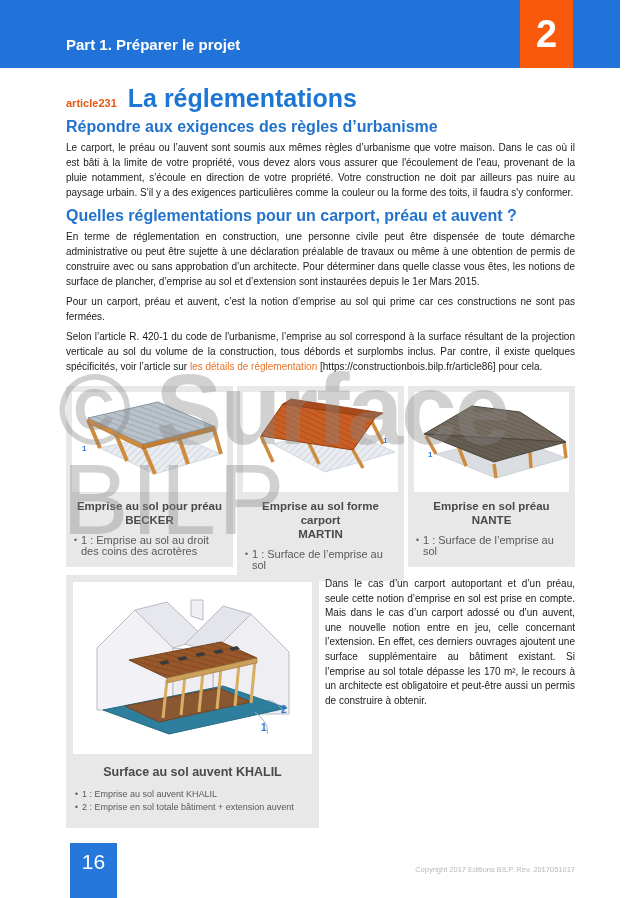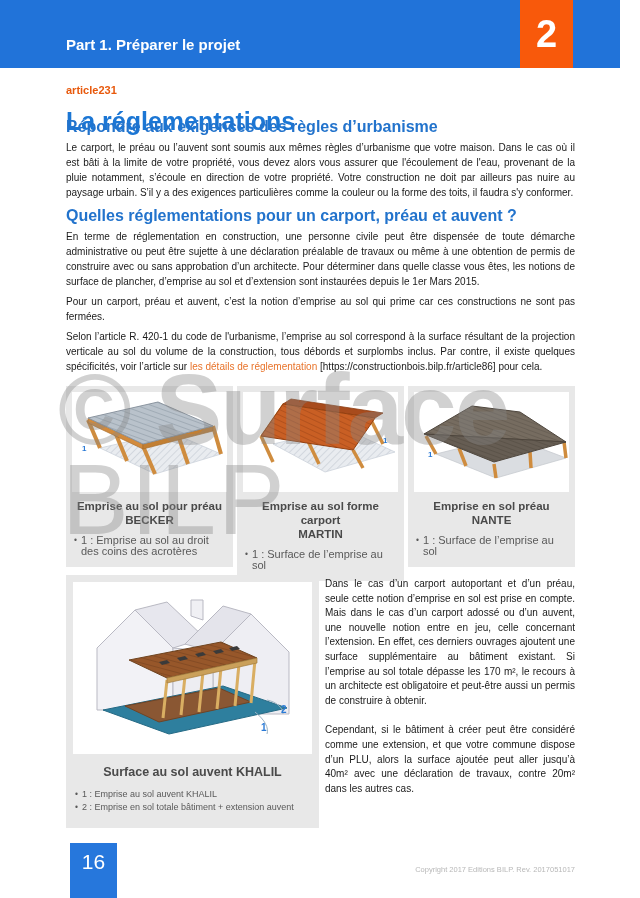--- a/index.html
+++ b/index.html
@@ -7,21 +7,21 @@
         font-family:"Liberation Sans",sans-serif;}
 
   
   .band{position:absolute;top:0;left:0;width:620px;height:68px;background:#2173d9;}
   .band .part{position:absolute;left:66px;top:36px;color:#ffffff;font-size:15px;font-weight:bold;}
   .chapnum{position:absolute;left:520px;top:0;width:53px;height:68px;background:#f8590b;
            display:flex;align-items:center;justify-content:center;}
   .chapnum span{color:#fff;font-size:38px;font-weight:bold;line-height:1;}
 
   
-  .article-line{position:absolute;left:66px;top:84px;display:flex;align-items:baseline;gap:11px;flex-direction:column;}
+  .article-line{position:absolute;left:66px;top:84px;display:flex;align-items:baseline;gap:11px;}
   .eyebrow{color:#e8590c;font-size:11px;font-weight:bold;}
   .doc-title{color:#1b76d4;font-size:25px;font-weight:bold;margin:0;}
 
   h2.sec{position:absolute;left:66px;width:509px;margin:0;color:#2273cc;font-size:16px;font-weight:bold;}
   .h2-1{top:118px;} .h2-2{top:207px;}
 
   p.body{position:absolute;left:66px;width:509px;margin:0;font-size:10px;line-height:15px;
          color:#1a1a1a;text-align:justify;}
   .p1{top:140px;} .p2{top:229px;} .p3{top:294px;} .p4{top:329px;}
   a.link{color:#e8732a;text-decoration:none;}
@@ -269,21 +269,20 @@
           <span>1 : Emprise au sol auvent KHALIL</span>
         </div>
       <div class="bullet">
           <span>2 : Emprise en sol totale bâtiment + extension auvent</span>
         </div>
     </div>
   </div>
 
   <div class="side">
     <p>Dans le cas d’un carport autoportant et d’un préau, seule cette notion d’emprise en sol est prise en compte. Mais dans le cas d’un carport adossé ou d’un auvent, une nouvelle notion entre en jeu, celle concernant l’extension. En effet, ces derniers ouvrages ajoutent une surface supplémentaire au bâtiment existant. Si l’emprise au sol totale dépasse les 170 m², le recours à un architecte est obligatoire et peut-être aussi un permis de construire à obtenir.</p>
-    <p>Cependant, si le bâtiment à créer peut être considéré comme une extension, et que votre commune dispose d’un PLU, alors la surface ajoutée peut aller jusqu’à 40m² avec une déclaration de travaux, contre 20m² dans les autres cas.</p>
   </div>
 
   <div class="page-box">
     <span>16</span>
   </div>
   <div class="copyright">Copyright 2017 Editions BILP. Rev. 2017051017</div>
 
 </div>
 
 </body></html>

